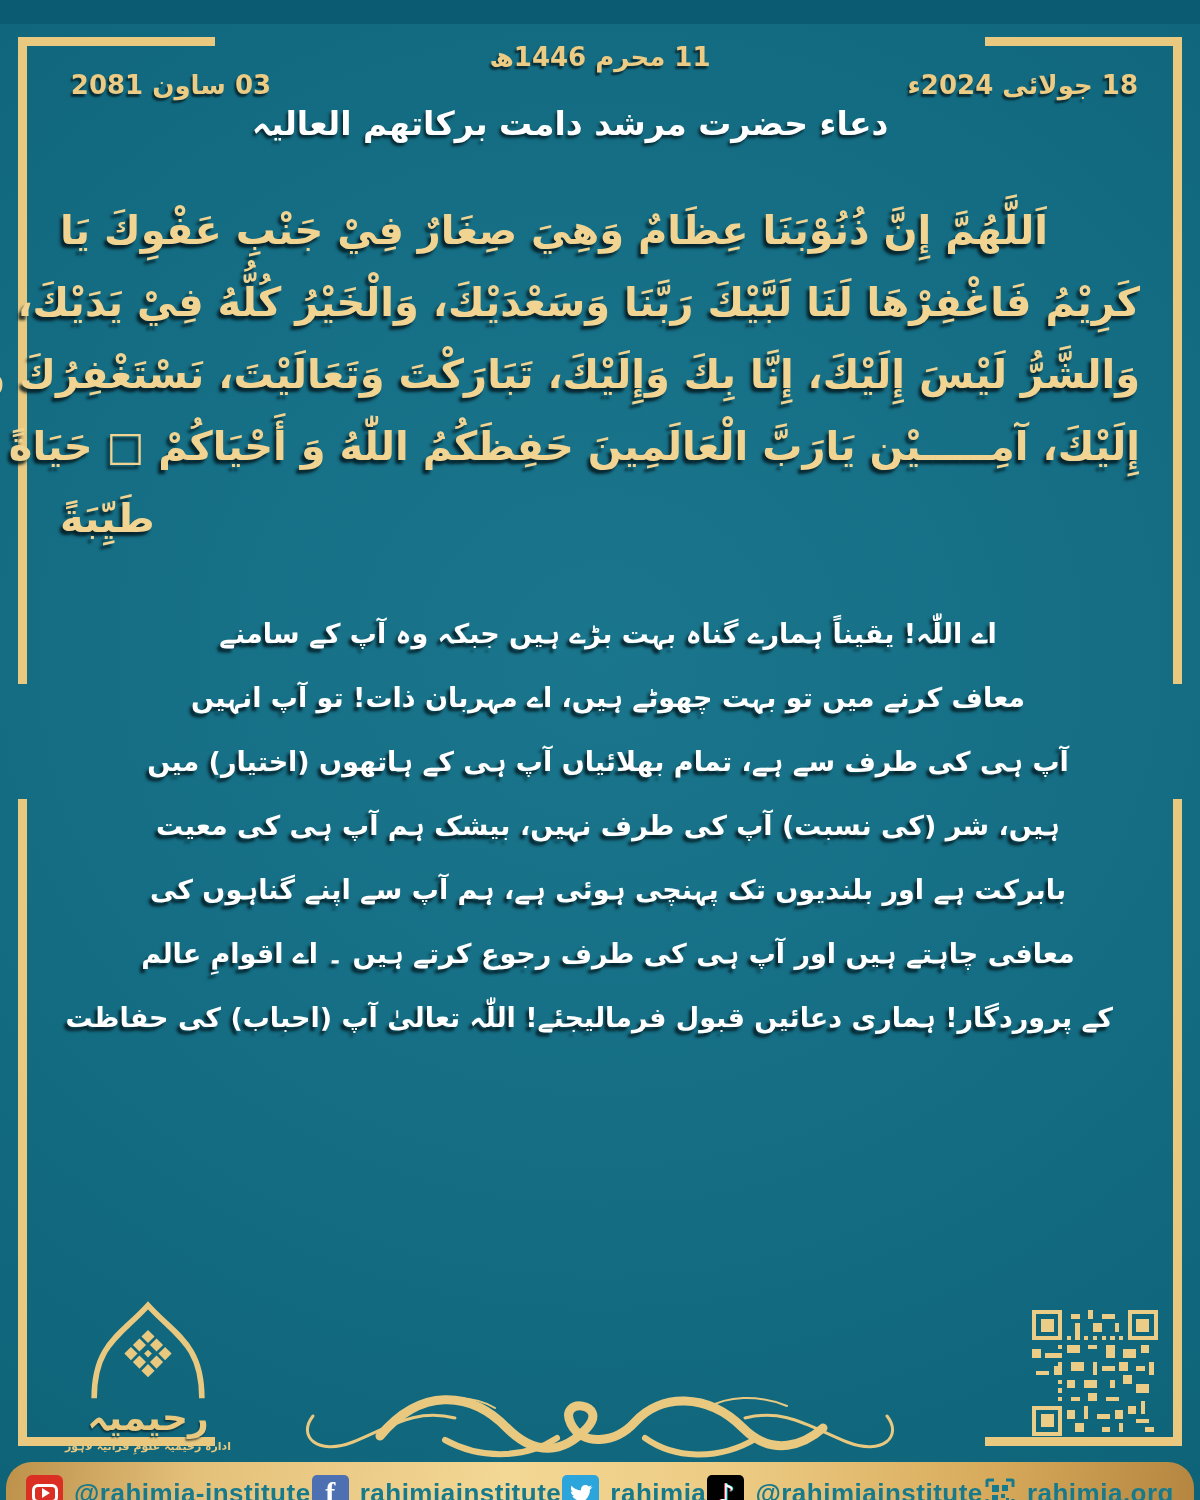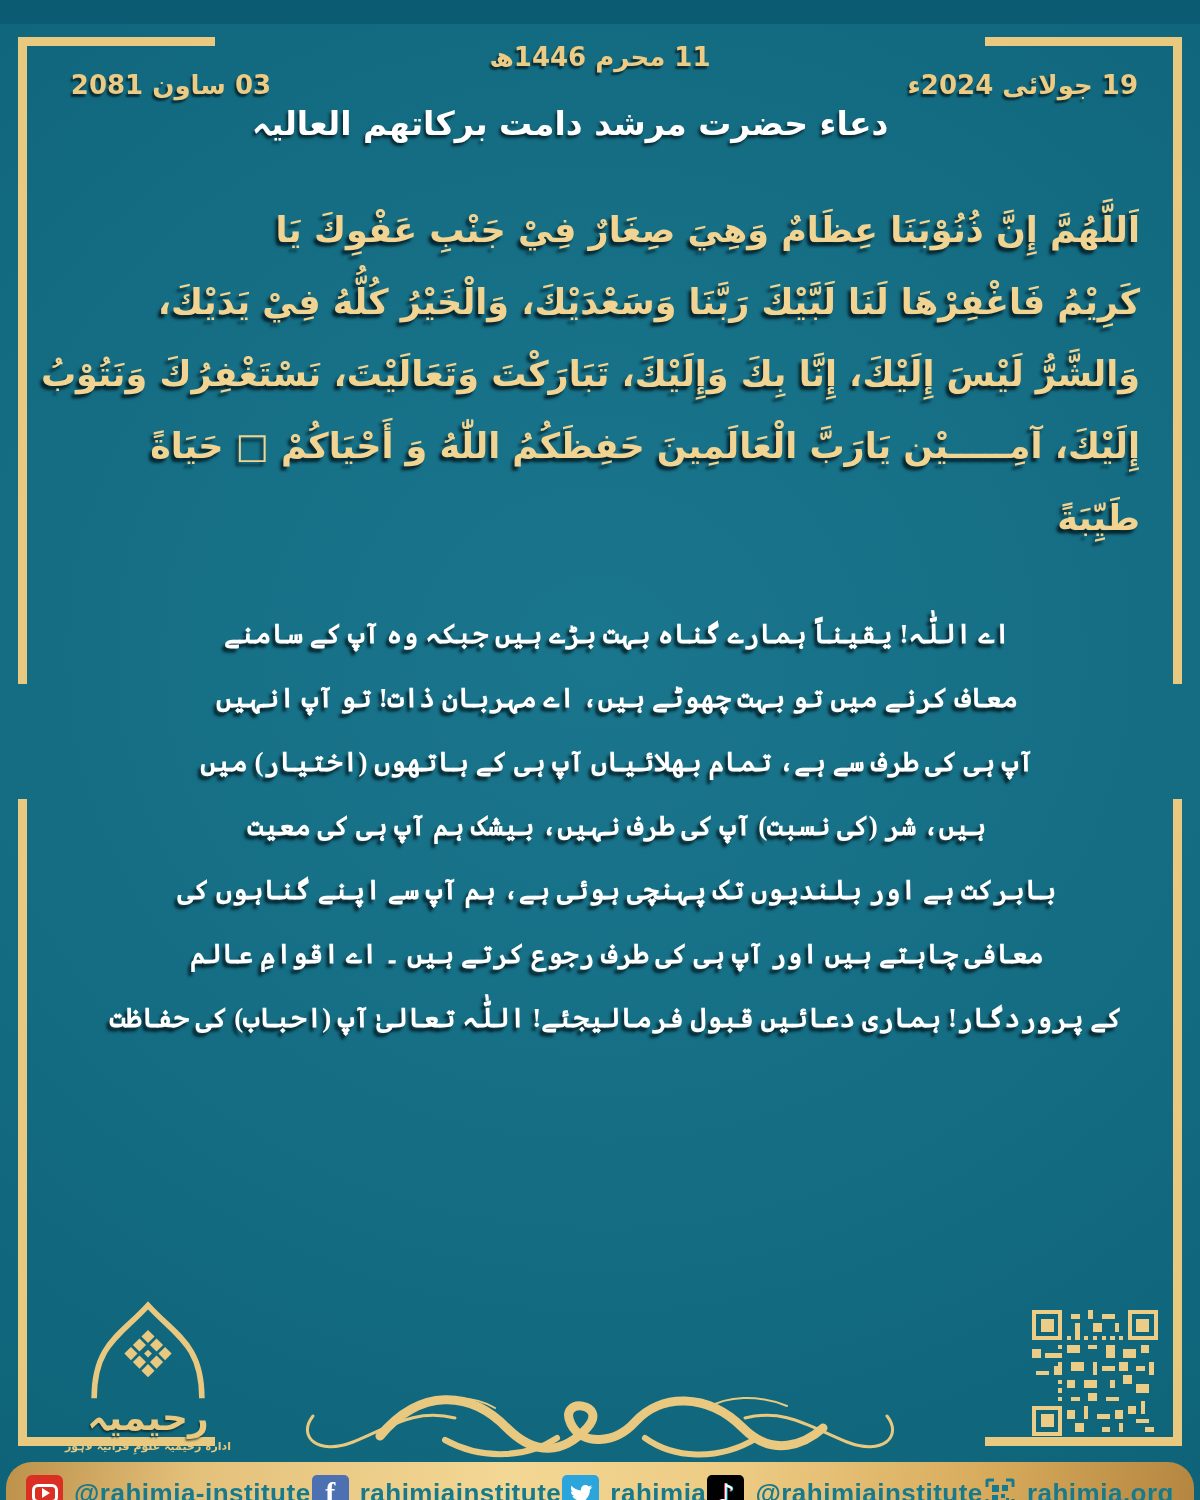--- a/index.html
+++ b/index.html
@@ -35,27 +35,27 @@
 
   .poster-title {
     position:absolute; top:80px; left:0; width:1140px; text-align:center;
     color:#ffffff; font-size:33px; font-weight:bold; direction:rtl;
     text-shadow:-2px 3px 3px rgba(4,24,30,.8); white-space:nowrap;
   }
 
   
   .arabic-block { position:absolute; top:170px; left:60px; width:1080px; direction:rtl; }
   .arabic-line {
-    height:72px; line-height:72px; text-align:right; white-space:nowrap;
-    color:#f2d492; font-size:35px; font-weight:bold;
+    height:72px; line-height:72px; text-align:left; white-space:nowrap;
+    color:#f2d492; font-size:40px; font-weight:bold;
     text-shadow:-3px 4px 3px rgba(4,24,30,.85);
   }
 
   
-  .urdu-block { position:absolute; top:578px; left:112px; width:1010px; direction:rtl;font-family:Liberation Serif, serif; }
+  .urdu-block { position:absolute; top:578px; left:103px; width:1010px; direction:rtl; }
   .urdu-line {
     height:64px; line-height:64px; text-align:center; white-space:nowrap;
     color:#ffffff; font-size:27px; font-weight:bold;
     text-shadow:-3px 4px 3px rgba(4,24,30,.85);
   }
 
   
   .logo { position:absolute; left:48px; top:1272px; width:200px; text-align:center; }
   .logo-name {
     color:#e9c980; font-size:36px; font-weight:bold; direction:rtl; line-height:40px;
@@ -99,21 +99,21 @@
   <div class="frame-seg f-top-left"></div>
   <div class="frame-seg f-top-right"></div>
   <div class="frame-seg f-bottom-left"></div>
   <div class="frame-seg f-bottom-right"></div>
   <div class="frame-seg f-left-upper"></div>
   <div class="frame-seg f-left-lower"></div>
   <div class="frame-seg f-right-upper"></div>
   <div class="frame-seg f-right-lower"></div>
 
   <div class="date date-hijri">11 محرم 1446ھ</div>
-  <div class="date date-greg">19 جولائی 2024ء</div>
+  <div class="date date-greg">18 جولائی 2024ء</div>
   <div class="date date-bik">03 ساون 2081</div>
   <h1 class="poster-title">دعاء حضرت مرشد دامت برکاتھم العالیہ</h1>
 
   <div class="arabic-block">
     <div class="arabic-line">اَللَّهُمَّ إِنَّ ذُنُوْبَنَا عِظَامٌ وَهِيَ صِغَارٌ فِيْ جَنْبِ عَفْوِكَ يَا</div>
     <div class="arabic-line">كَرِيْمُ فَاغْفِرْهَا لَنَا لَبَّيْكَ رَبَّنَا وَسَعْدَيْكَ، وَالْخَيْرُ كُلُّهُ فِيْ يَدَيْكَ،</div>
     <div class="arabic-line">وَالشَّرُّ لَيْسَ إِلَيْكَ، إِنَّا بِكَ وَإِلَيْكَ، تَبَارَكْتَ وَتَعَالَيْتَ، نَسْتَغْفِرُكَ وَنَتُوْبُ</div>
     <div class="arabic-line">إِلَيْكَ، آمِـــــيْن يَارَبَّ الْعَالَمِينَ حَفِظَكُمُ اللّٰهُ وَ أَحْيَاكُمْ □ حَيَاةً</div>
     <div class="arabic-line">طَيِّبَةً</div>
   </div>

